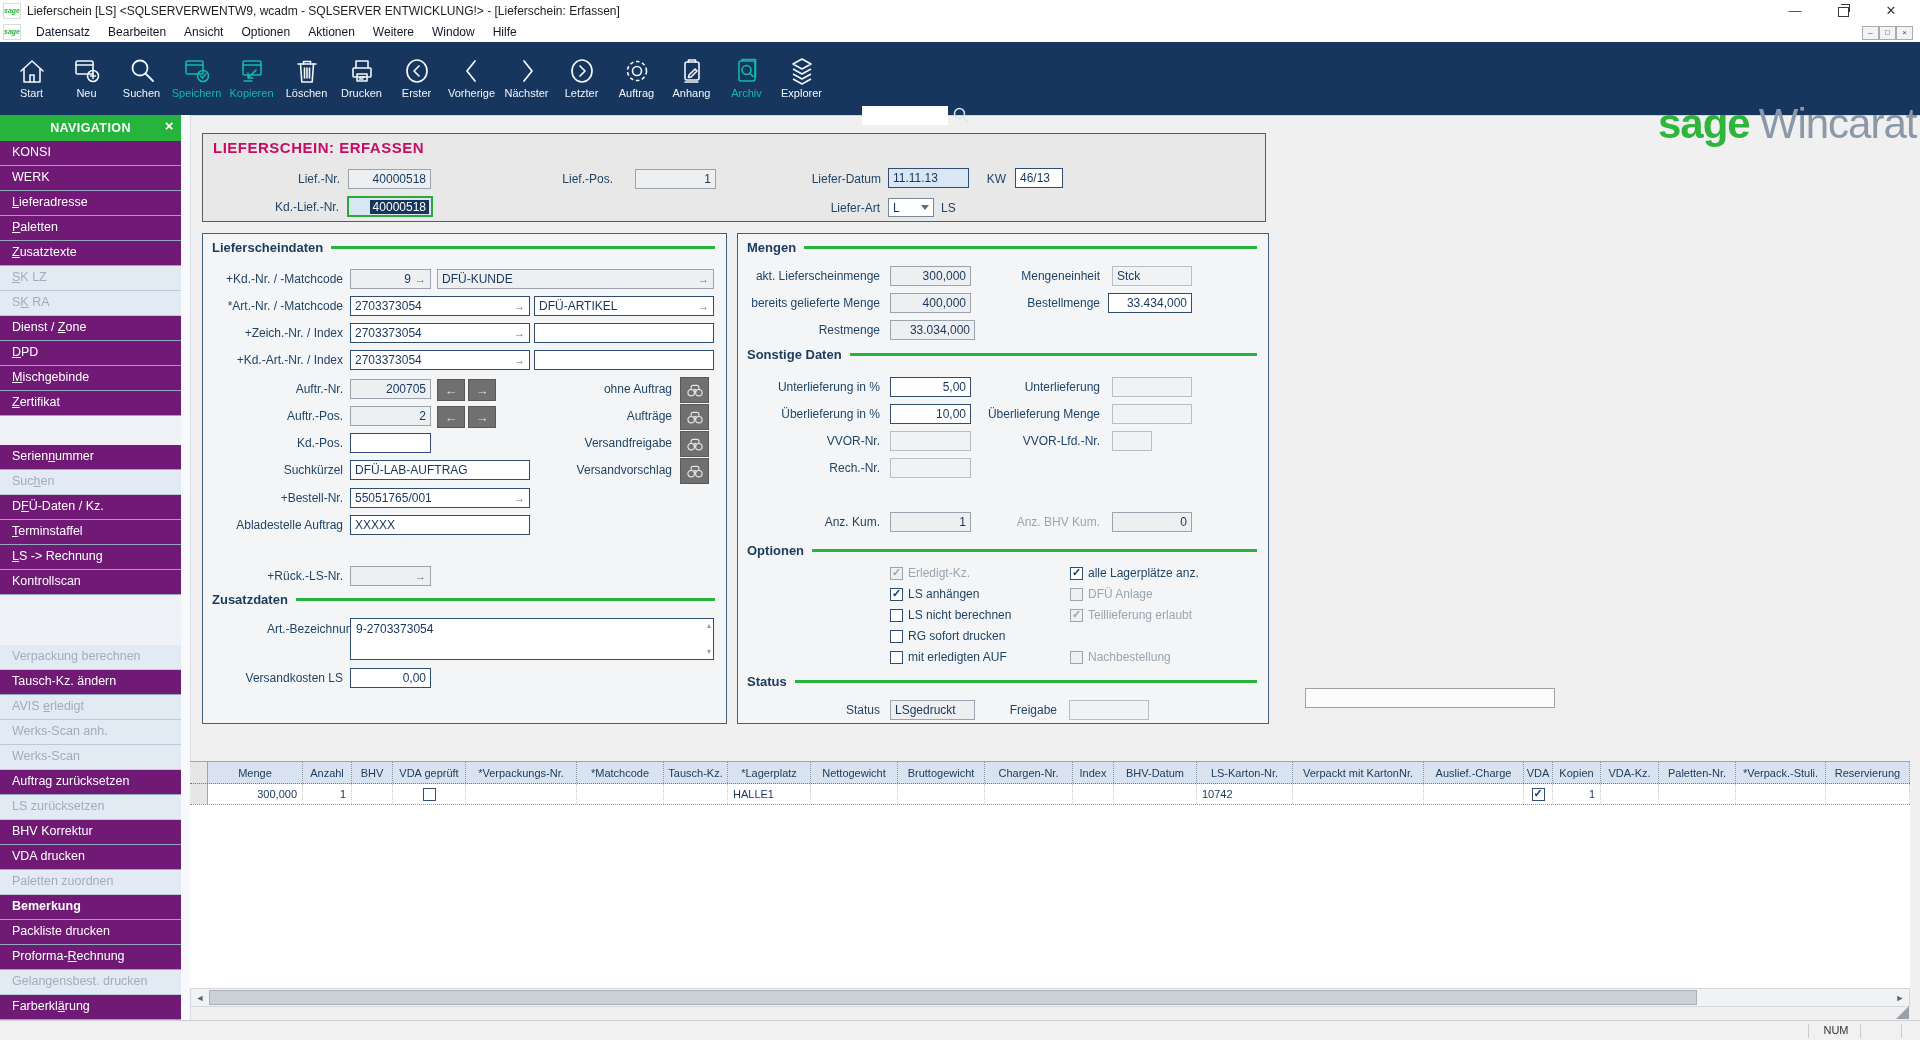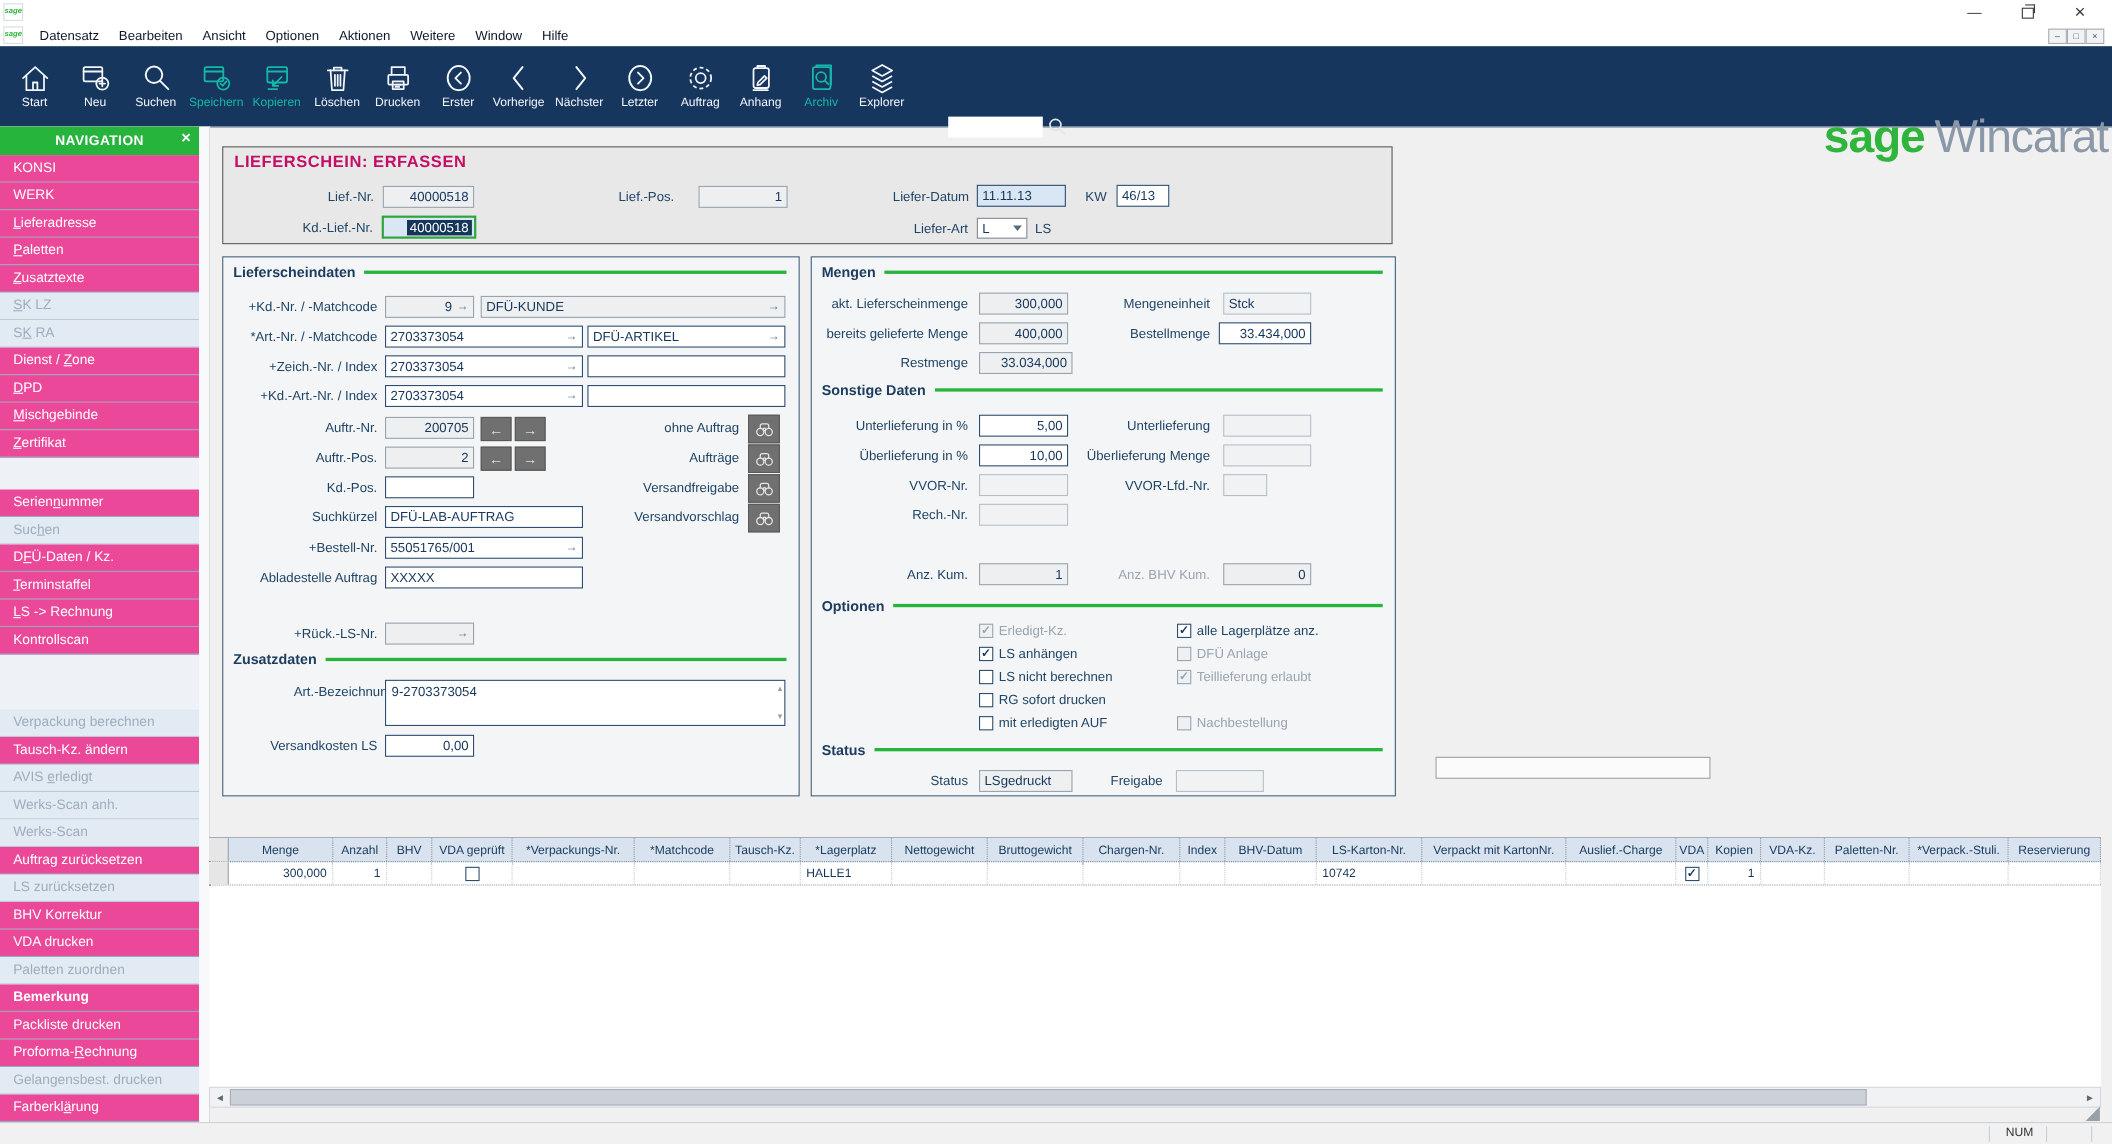--- a/index.html
+++ b/index.html
@@ -32,21 +32,21 @@
   #tb-search-icon{position:absolute;left:952px;top:64px;width:18px;height:18px;}
   #brand{position:absolute;left:1658px;top:57px;height:50px;display:flex;align-items:center;letter-spacing:-1px;}
   #brand .sage{font-size:42px;font-weight:bold;color:#2fb53c;}
   #brand .winc{font-size:42px;font-weight:400;color:#8b98a7;margin-left:9px;}
 
   
   #sidebar{position:absolute;left:0;top:115px;width:181px;height:905px;background:#eef2f7;}
   #nav-header{position:relative;height:26px;background:#26b43d;color:#fff;font-weight:bold;font-size:12.5px;letter-spacing:.4px;
               display:flex;align-items:center;justify-content:center;}
   #nav-close{position:absolute;right:7px;top:3px;font-size:15px;font-weight:bold;color:#fff;line-height:1;}
-  .ni{height:25px;box-sizing:border-box;border-bottom:1px solid #94a9bf;background:#ec4899;color:#fff;
+  .ni{height:25px;box-sizing:border-box;border-bottom:1px solid #94a9bf;background:#701a75;color:#fff;
       font-size:12.5px;line-height:23px;padding-left:12px;white-space:nowrap;overflow:hidden;}
   .ni.dis{background:#e2ebf3;color:#9fadbd;border-bottom-color:#bcc9d6;}
   .ni.bold{font-weight:bold;}
   .ngap{background:transparent;}
   #sep-strip{position:absolute;left:181px;top:115px;width:9px;height:905px;background:#f8f9fa;border-right:1px solid #d9dde1;}
 
   
   .lbl{position:absolute;font-size:12px;color:#1f4466;text-align:right;white-space:nowrap;}
   .lbl.gray{color:#9aa5b0;}
   .fld{position:absolute;box-sizing:border-box;height:20px;border:1px solid #2e4d70;background:#fff;font-size:12px;color:#16365c;
@@ -100,20 +100,21 @@
   #statusbar{position:absolute;left:0;top:1020px;width:1920px;height:20px;background:#f1f1f1;border-top:1px solid #cdd1d5;box-sizing:border-box;}
   .sbdiv{position:absolute;top:3px;width:1px;height:14px;background:#c9cdd1;}
   #sb-num{position:absolute;left:1813px;top:3px;width:46px;text-align:center;font-size:11px;color:#333;}
   u{text-decoration:underline;}
 </style>
 </head>
 <body>
 
 <div id="titlebar">
   <span class="appicon">sage</span>
+  <span id="title-text">Lieferschein [LS] &lt;SQLSERVERWENTW9, wcadm - SQLSERVER ENTWICKLUNG!&gt; - [Lieferschein: Erfassen]</span>
 </div>
 <div class="wbtn" style="left:1780px;">—</div>
 <div class="wbtn" style="left:1828px;">
     <span class="wrestore"></span>
   </div>
 <div class="wbtn" style="left:1876px;">✕</div>
 
 <div id="menubar">
   <span class="appicon">sage</span>
   <span id="menu-items" style="display:flex;">

